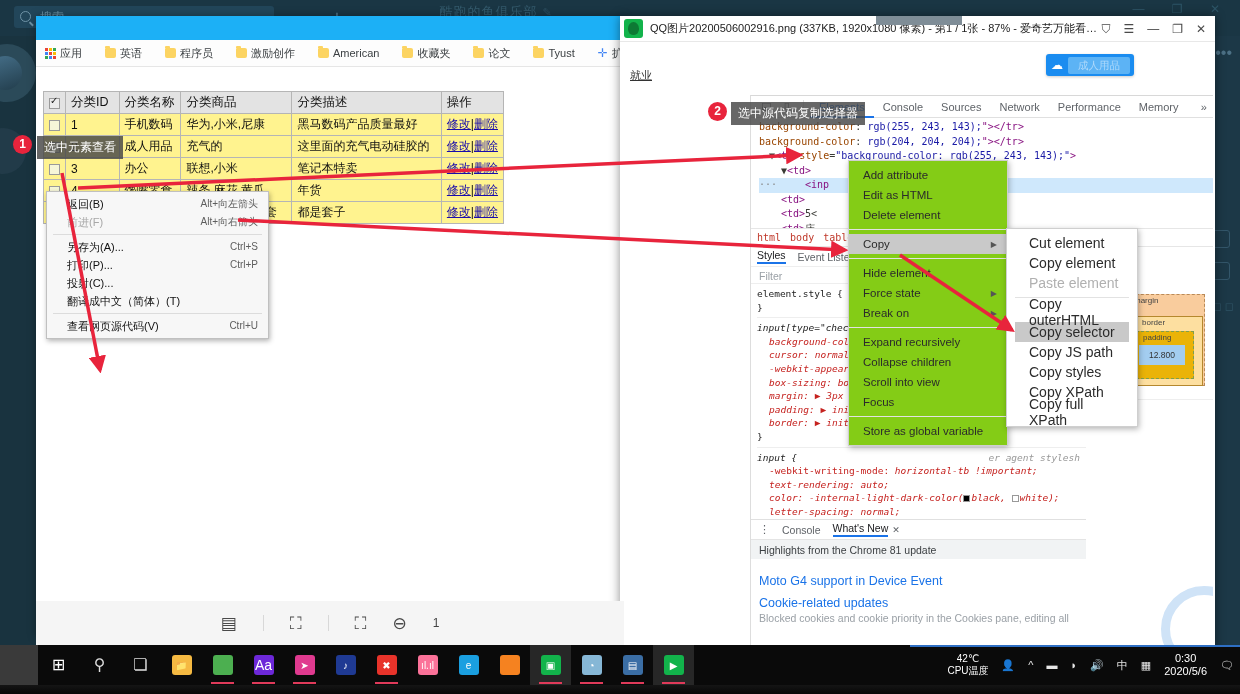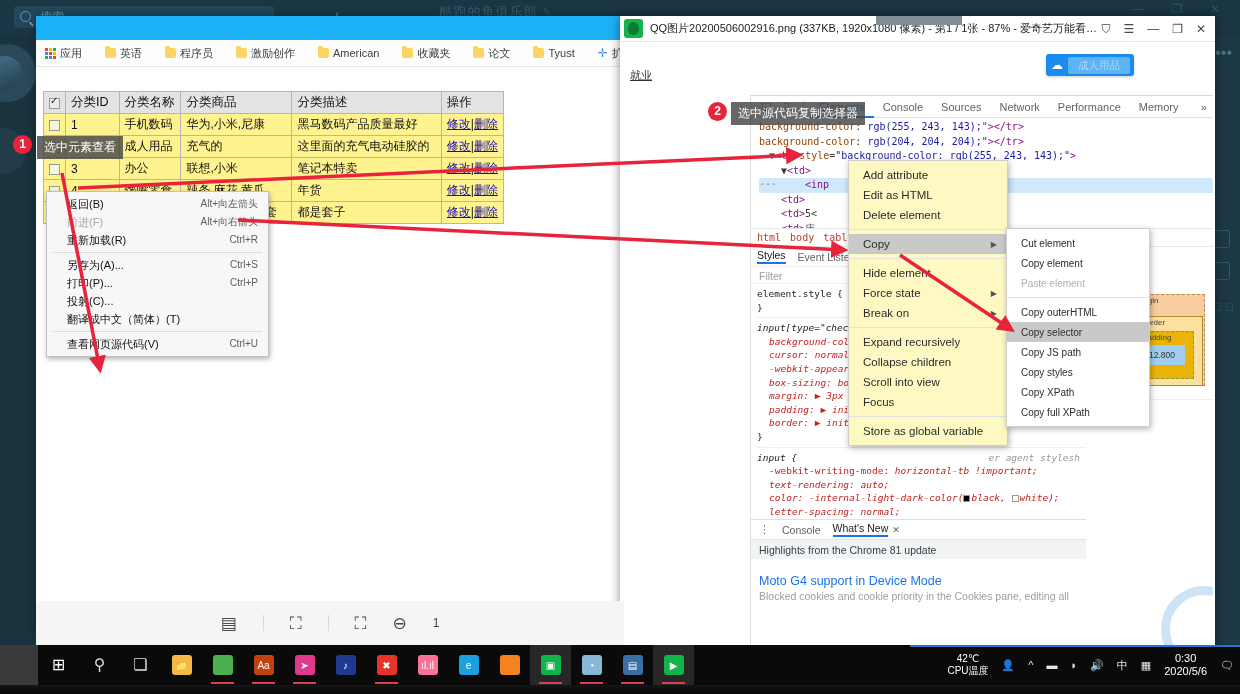--- a/index.html
+++ b/index.html
@@ -342,36 +342,36 @@
   .wn-h { color: #1a73e8; font-size: 12.5px; margin-top: 8px; }
   .wn-p { color: #9aa0a6; font-size: 10.5px; line-height: 13px; margin-top: 2px; }
   .wn-circle {
     position: absolute; right: -34px; bottom: -18px; width: 86px; height: 86px;
     border: 9px solid #cfe3f7; border-radius: 50%;
   }
 
   
   .el-menu {
     position: absolute; left: 848px; top: 160px; width: 160px;
-    background: #fef9c3; border: 1px solid #cfcfcf;
+    background: #84cc16; border: 1px solid #cfcfcf;
     box-shadow: 1px 2px 6px rgba(0,0,0,0.3); padding: 4px 0;
     font-size: 11.5px; color: #2b2b2b;
   }
   .el-row {
     display: flex; justify-content: space-between; align-items: center;
     padding: 3px 10px 3px 14px; height: 20px;
   }
   .el-row.highlight { background: #c9c9c9; }
   .el-sep { height: 1px; background: #e2e2e2; margin: 4px 0; }
   .el-arrow { color: #555; font-size: 8px; }
   .el-sub {
-    position: absolute; left: 1006px; top: 228px; width: 144px;
+    position: absolute; left: 1006px; top: 228px; width: 132px;
     background: #ffffff; border: 1px solid #cfcfcf;
-    box-shadow: 1px 2px 6px rgba(0,0,0,0.3); padding: 4px 0;
-    font-size: 10px; color: #2b2b2b;
+    box-shadow: 1px 2px 6px rgba(0,0,0,0.3); padding: 4px 8px;
+    font-size: 14px; color: #2b2b2b;
   }
   .el-sub .el-row.disabled { color: #b0b0b0; }
 
   
   .vtoolbar {
     position: absolute; left: 36px; top: 601px; width: 588px; height: 44px;
     background: #f5f5f5; display: flex; align-items: center;
     justify-content: center; gap: 26px; color: #4a4a4a;
   }
   .vt-btn { font-size: 17px; line-height: 1; }
@@ -556,24 +556,20 @@
 
   <div class="ctx-menu" id="ctxmenu">
       <div class="ctx-row">
         <span>返回(B)</span>
         <span class="ctx-accel">Alt+向左箭头</span>
       </div>
       <div class="ctx-row disabled">
         <span>前进(F)</span>
         <span class="ctx-accel">Alt+向右箭头</span>
       </div>
-      <div class="ctx-row">
-        <span>重新加载(R)</span>
-        <span class="ctx-accel">Ctrl+R</span>
-      </div>
       <div class="ctx-sep"></div>
       <div class="ctx-row">
         <span>另存为(A)...</span>
         <span class="ctx-accel">Ctrl+S</span>
       </div>
       <div class="ctx-row">
         <span>打印(P)...</span>
         <span class="ctx-accel">Ctrl+P</span>
       </div>
       <div class="ctx-row">
@@ -693,21 +689,22 @@
 
         <div class="dt-drawer-tabs" id="drawertabs">
             <span class="dt-kebab">⋮</span>
             <span class="dd">Console</span>
             <span class="dd active">What's New</span>
             <span style="margin-left: -8px; font-size: 9px;">✕</span>
           </div>
         <div class="dt-whatsnew-bar">Highlights from the Chrome 81 update</div>
 
         <div class="dt-whatsnew" id="whatsnew">
-            <div class="wn-h">Moto G4 support in Device Mode</div>
+            <div class="wn-h">Moto G4 support in Device Event</div>
+            <div class="wn-h">Cookie-related updates</div>
             <div class="wn-p">Blocked cookies and cookie priority in the Cookies pane, editing all</div>
           </div>
         <div class="wn-circle"></div>
       </div>
 
     </div>
   </div>
 
   <div class="el-menu" id="elmenu">
       <div class="el-row">
@@ -825,21 +822,21 @@
       <div class="tb-ico">
         <span class="glyph" style="color:#ddd">❏</span>
       </div>
     <div class="tb-ico">
           <span class="sq" style="background: rgb(245, 185, 66); display: flex; align-items: center; justify-content: center; color: rgb(255, 255, 255); font-size: 10px;">📁</span>
         </div>
         <div class="tb-ico running">
           <span class="sq" style="background: rgb(76, 175, 80); display: flex; align-items: center; justify-content: center; color: rgb(255, 255, 255); font-size: 10px;"></span>
         </div>
         <div class="tb-ico running">
-          <span class="sq" style="background: #c2410c; display: flex; align-items: center; justify-content: center; color: rgb(255, 255, 255); font-size: 10px;">Aa</span>
+          <span class="sq" style="background: #6d28d9; display: flex; align-items: center; justify-content: center; color: rgb(255, 255, 255); font-size: 14px;">Aa</span>
         </div>
         <div class="tb-ico running">
           <span class="sq" style="background: rgb(224, 58, 143); display: flex; align-items: center; justify-content: center; color: rgb(255, 255, 255); font-size: 10px;">➤</span>
         </div>
         <div class="tb-ico">
           <span class="sq" style="background: rgb(31, 58, 147); display: flex; align-items: center; justify-content: center; color: rgb(255, 255, 255); font-size: 10px;">♪</span>
         </div>
         <div class="tb-ico running">
           <span class="sq" style="background: rgb(232, 51, 42); display: flex; align-items: center; justify-content: center; color: rgb(255, 255, 255); font-size: 10px;">✖</span>
         </div>

